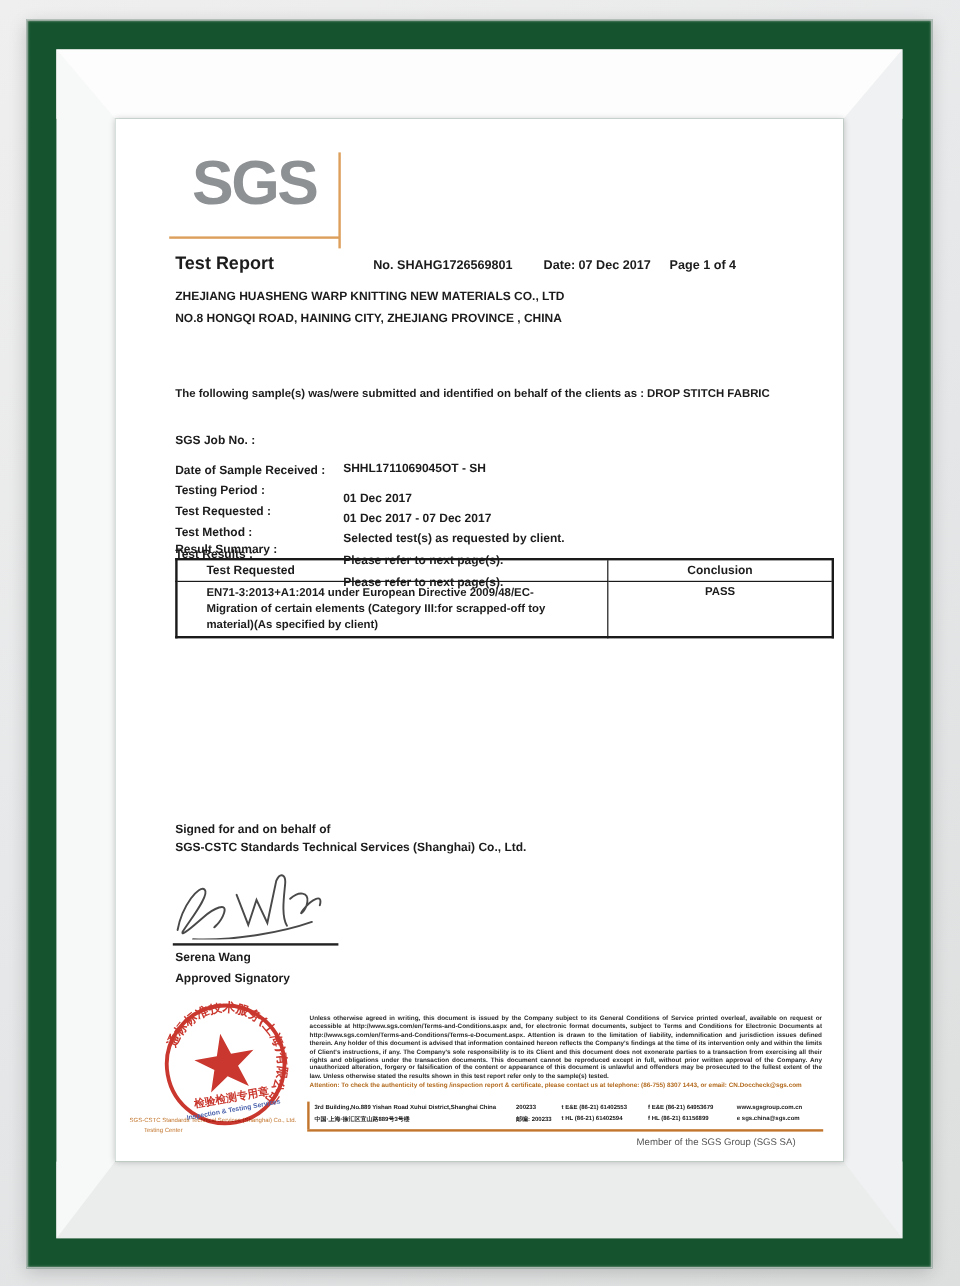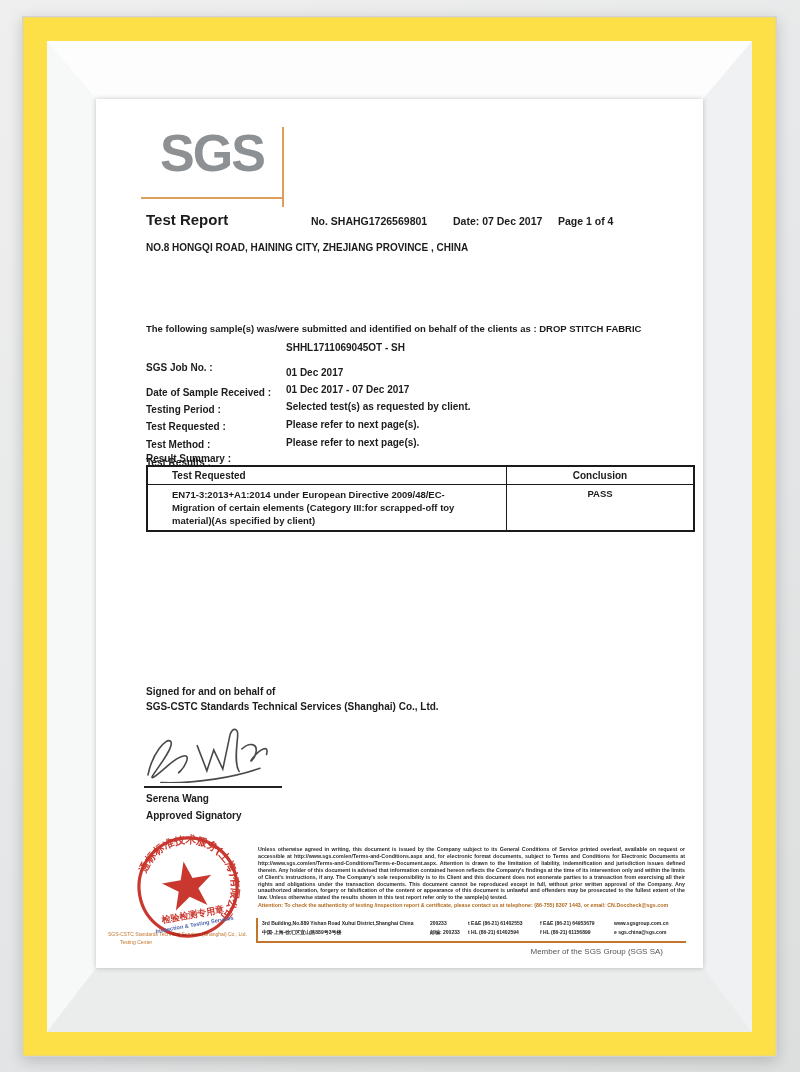--- a/index.html
+++ b/index.html
@@ -5,21 +5,21 @@
   html,body{margin:0;padding:0;}
   body{
     width:800px;height:1072px;overflow:hidden;
     background:linear-gradient(145deg,#efefef 0%,#e7e8e9 45%,#dddede 100%);
     font-family:"Liberation Sans",sans-serif;color:#1c1c1c;
     -webkit-font-smoothing:antialiased;
   }
   .photo{position:relative;width:800px;height:1072px;}
   .frame{
     position:absolute;left:22px;top:16px;width:753px;height:1039px;
-    background:#fde047;border:1px solid #d2d3d4;
+    background:#14532d;border:1px solid #d2d3d4;
     box-shadow:0 4px 14px rgba(0,0,0,.18), inset 0 0 2px #cfcfcf;
   }
   .bevel{
     position:absolute;inset:24px;
     border-style:solid;
     border-width:58px 49px 64px 49px;
     border-color:#fdfdfd #f0f1f2 #ebecec #f7f8f8;
     box-shadow:inset 0 1px 3px rgba(0,0,0,.16);
   }
   .paper{
@@ -34,21 +34,21 @@
   
   .hdr{top:112px;font-weight:bold;}
   .hdr-title{left:50px;font-size:15px;}
   .hdr-no{left:215px;font-size:10.5px;top:116px;}
   .hdr-date{left:357px;font-size:10.5px;top:116px;}
   .hdr-page{left:462px;font-size:10.5px;top:116px;}
   .client{left:50px;top:140px;font-size:10px;font-weight:bold;line-height:18px;width:480px;}
   .intro{left:50px;top:224px;font-size:9.5px;font-weight:bold;width:540px;}
   .frow{font-size:10px;font-weight:bold;}
   .flabel{left:50px;margin-top:20px;}
-  .fvalue{left:190px;}
+  .fvalue{left:190px;margin-top:43px;}
   .rsummary{left:50px;top:354px;font-size:10px;font-weight:bold;}
   
   table.res{left:50px;top:366px;width:549px;border-collapse:collapse;font-size:9.5px;}
   table.res td,table.res th{border:1.5px solid #1a1a1a;padding:3px 24px;vertical-align:top;}
   table.res{border:2px solid #1a1a1a;}
   th.t-test{text-align:left;font-size:10px;}
   th.t-conc{width:138px;text-align:center;font-size:10px;}
   td.c-test{font-weight:600;line-height:13px;margin-left:40px;}
   td.c-conc{text-align:center;font-weight:700;}
   
@@ -90,20 +90,21 @@
         <div class="abs sgs-logo">SGS</div>
         <div class="abs logo-hline"></div>
         <div class="abs logo-vline"></div>
 
         <div class="abs hdr hdr-title">Test Report</div>
         <div class="abs hdr hdr-no">No. SHAHG1726569801</div>
         <div class="abs hdr hdr-date">Date: 07 Dec 2017</div>
         <div class="abs hdr hdr-page">Page 1 of 4</div>
 
         <div class="abs client">
+          <div>ZHEJIANG HUASHENG WARP KNITTING NEW MATERIALS CO., LTD</div>
           <div>NO.8 HONGQI ROAD, HAINING CITY, ZHEJIANG PROVINCE , CHINA</div>
         </div>
 
         <div class="abs intro">The following sample(s) was/were submitted and identified on behalf of the clients as : DROP STITCH FABRIC</div>
 
         <div class="abs frow flabel" style="top:243px">SGS Job No. :</div>
         <div class="abs frow fvalue" style="top:243px">SHHL1711069045OT - SH</div>
         <div class="abs frow flabel" style="top:268px">Date of Sample Received :</div>
         <div class="abs frow fvalue" style="top:268px">01 Dec 2017</div>
         <div class="abs frow flabel" style="top:285px">Testing Period :</div>

